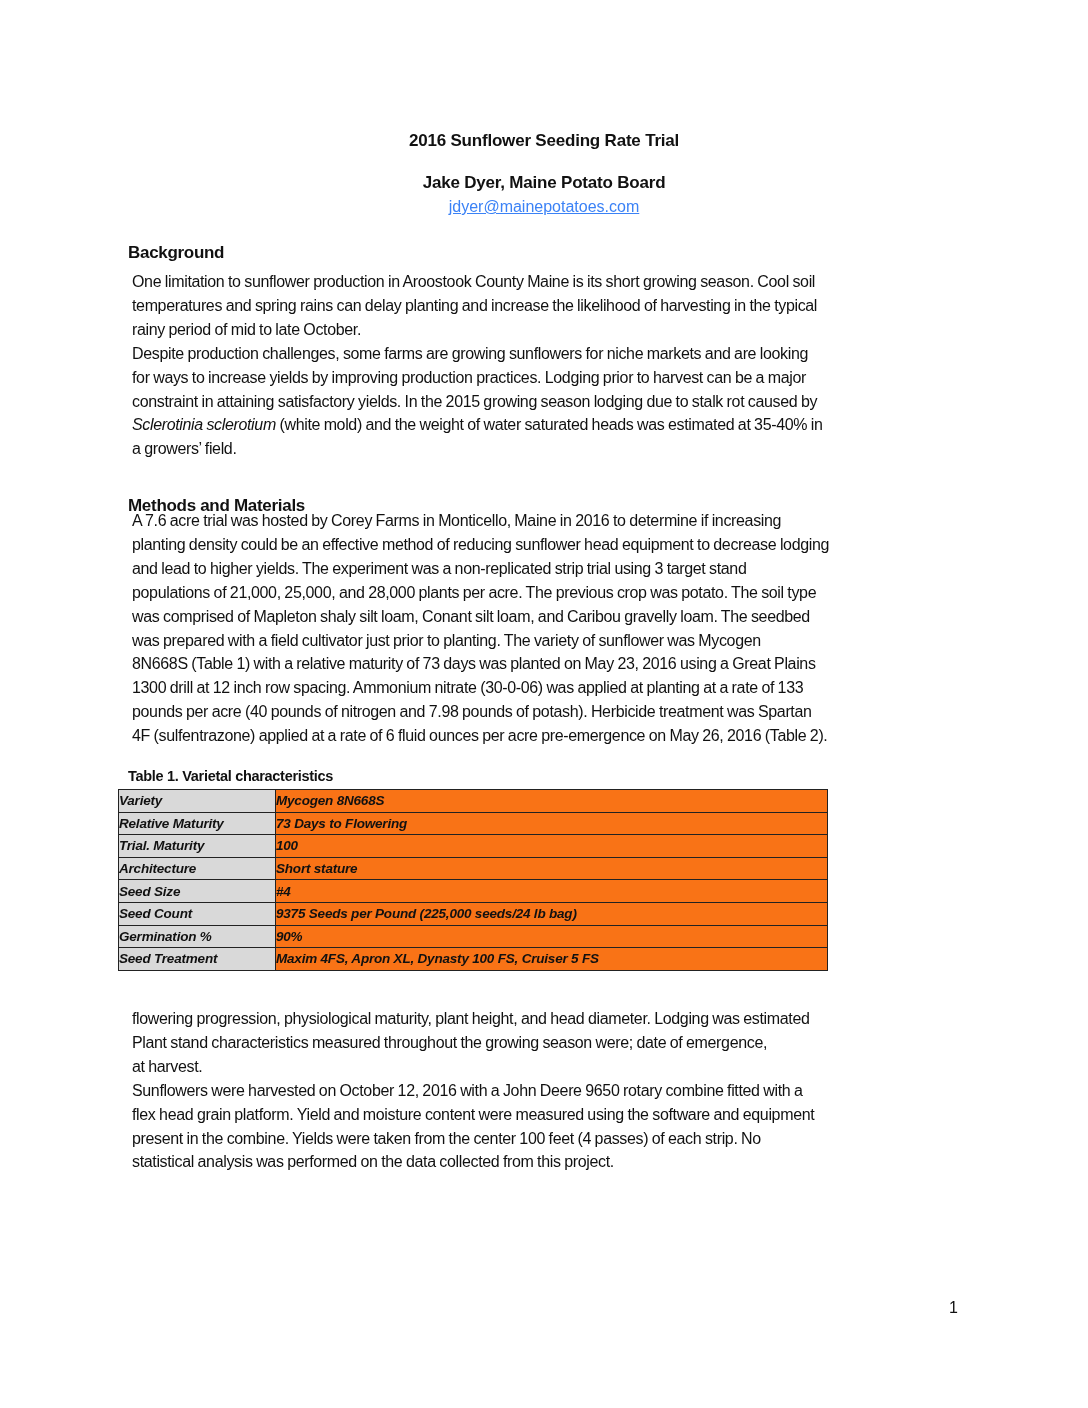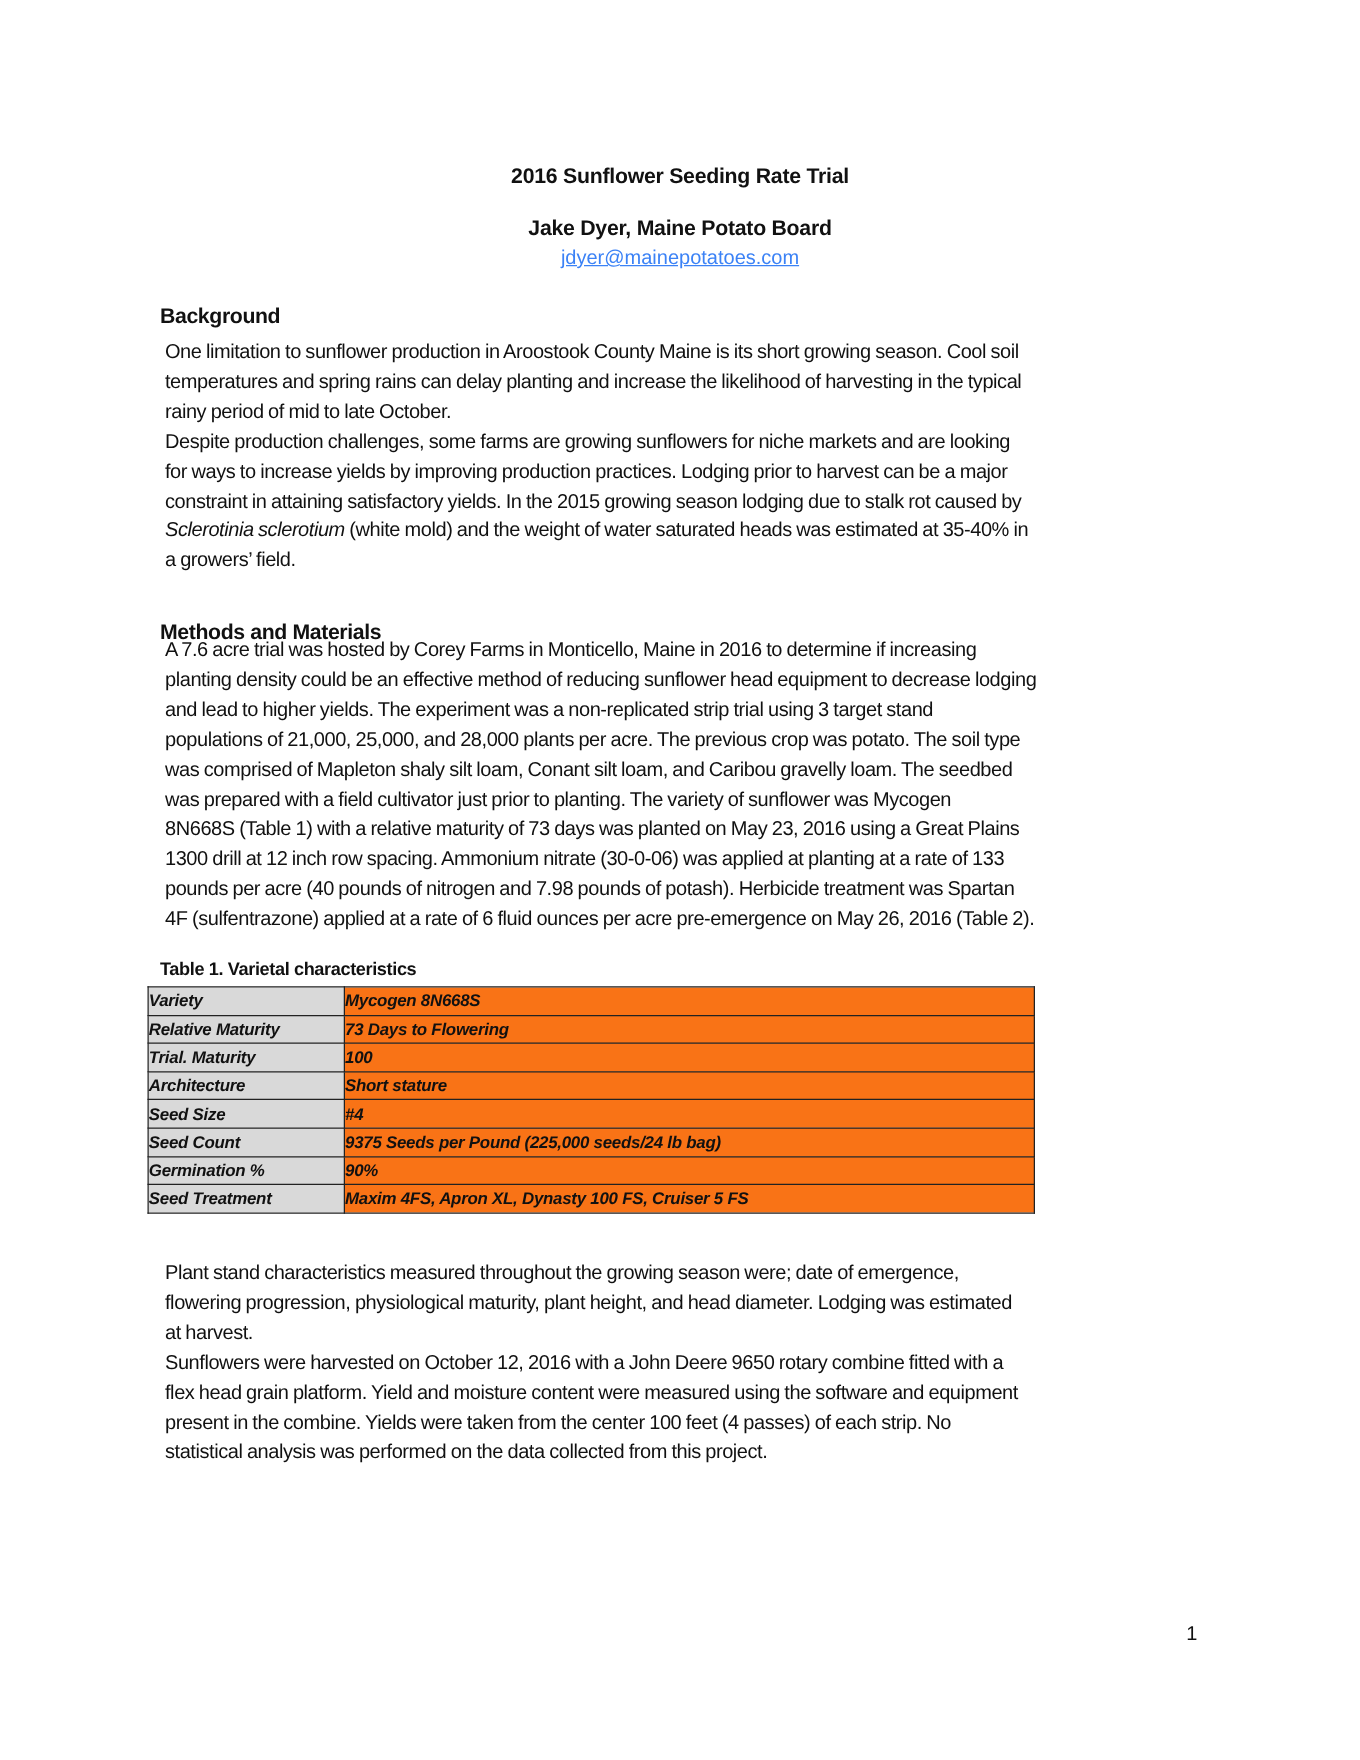--- a/index.html
+++ b/index.html
@@ -92,22 +92,22 @@
           <td class="v">90%</td>
         </tr>
     <tr>
           <td class="k">Seed Treatment</td>
           <td class="v">Maxim 4FS, Apron XL, Dynasty 100 FS, Cruiser 5 FS</td>
         </tr>
   </tbody>
     </table>
 
   <div class="para" style="top:1003px;">
+    <span class="l">flowering progression, physiological maturity, plant height, and head diameter.  Lodging was estimated</span>
     <span class="l">Plant stand characteristics measured throughout the growing season were; date of emergence,</span>
-    <span class="l">flowering progression, physiological maturity, plant height, and head diameter.  Lodging was estimated</span>
     <span class="l">at harvest.</span>
     <span class="l">Sunflowers were harvested on October 12, 2016 with a John Deere 9650 rotary combine fitted with a</span>
     <span class="l">flex head grain platform.  Yield and moisture content were measured using the software and equipment</span>
     <span class="l">present in the combine.  Yields were taken from the center 100 feet (4 passes) of each strip.  No</span>
     <span class="l">statistical analysis was performed on the data collected from this project.</span>
   </div>
 
   <div class="pageno">1</div>
 </div>
 

